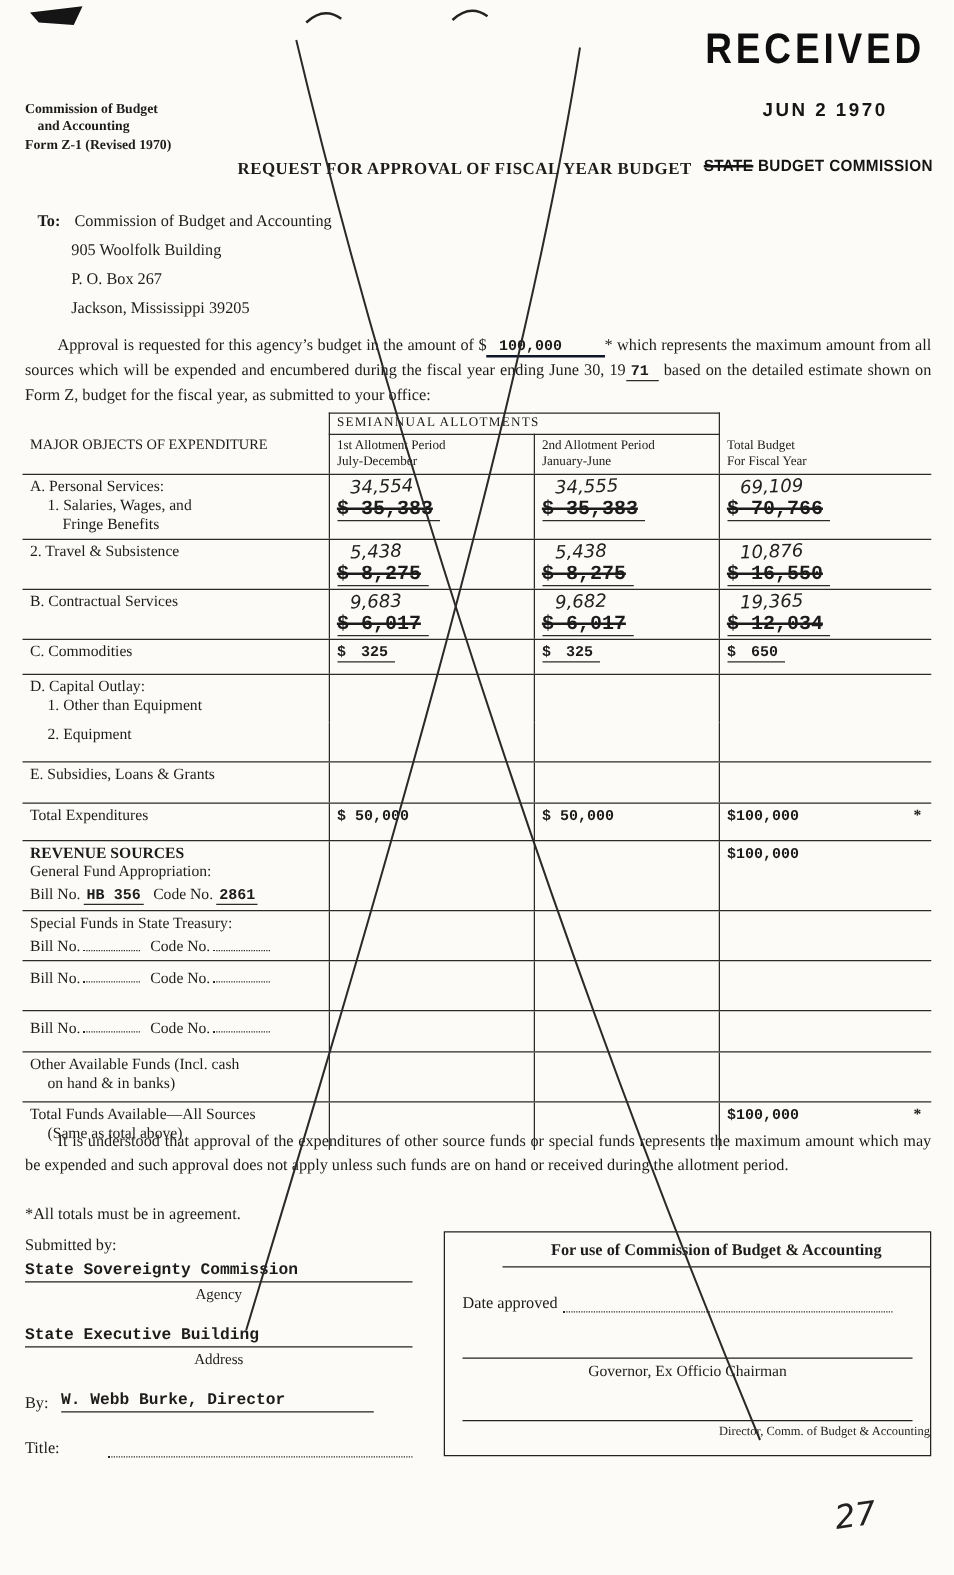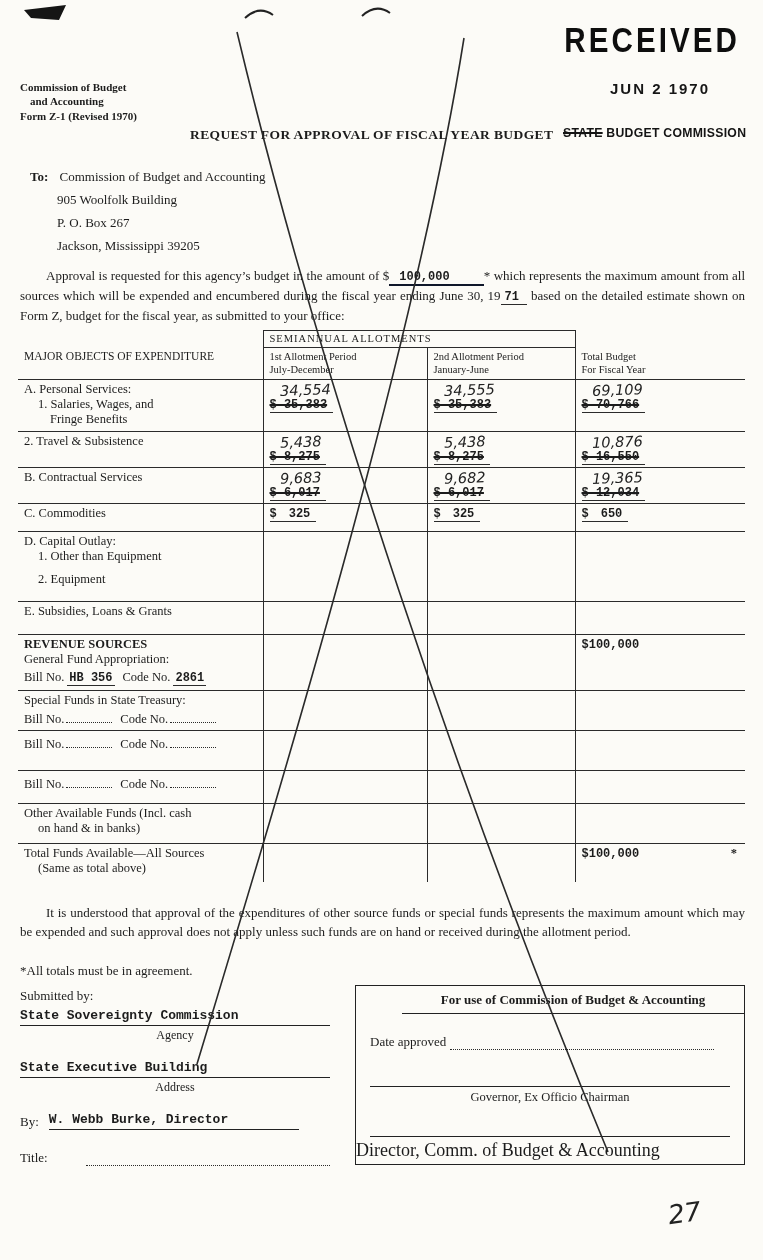--- a/index.html
+++ b/index.html
@@ -63,21 +63,21 @@
   .ind2 { padding-left:26px; }
   .c1 { padding-left:26px; }
   .c2 { padding-left:46px; }
   .c3 { padding-left:26px; }
   .stack { display:flex; flex-direction:column; align-items:flex-start; }
   .hand {
     font-family:"DejaVu Sans", sans-serif; font-style:italic; font-size:14.5px;
     display:inline-block; transform:rotate(-2deg); margin-left:10px; color:#222;
   }
   .struck {
-    font-family:"Liberation Mono", monospace; font-weight:bold; font-size:12px;
+    font-family:"Liberation Mono", monospace; font-weight:bold; font-size:16px;
     text-decoration:line-through; text-decoration-thickness:1.5px;
     border-bottom:1px solid #2b2b2b; display:inline-block; padding-right:6px;
   }
   .uline { border-bottom:1px solid #2b2b2b; display:inline-block; padding-right:6px; }
   .bold { font-weight:bold; }
   .vmid { vertical-align:middle; }
   .vbottom { vertical-align:bottom; }
   .note { float:right; font-weight:bold; margin-right:2px; }
   .bill-line { margin-top:3px; }
   .blank { display:inline-block; width:46px; border-bottom:1px dotted #2b2b2b; height:12px; margin:0 8px 0 2px; }
@@ -103,21 +103,21 @@
     padding-left:46px;
   }
   .approval-box .box-header {
     text-align:center; font-weight:bold; font-size:13px;
     padding:6px 4px 5px; border-bottom:1.5px solid #222;
   }
   .date-row { position:absolute; top:48px; left:14px; right:30px; display:flex; align-items:flex-end; }
   .gov-line { position:absolute; top:100px; left:14px; right:14px; border-top:1px solid #222; }
   .gov-label { position:absolute; top:104px; left:0; width:100%; text-align:center; font-size:12.5px; }
   .dir-line { position:absolute; top:150px; left:14px; right:14px; border-top:1px solid #222; }
-  .dir-label { position:absolute; top:154px; left:0; width:100%; text-align:left; font-size:18px; }
+  .dir-label { position:absolute; top:154px; left:0; width:100%; text-align:right; font-size:10px; }
   
   .page-number {
     position:absolute; left:668px; top:1198px;
     font-family:"DejaVu Sans", sans-serif; font-style:italic; font-size:26px;
     transform:rotate(-8deg); color:#222;
   }
   .overlay { position:absolute; left:0; top:0; pointer-events:none; }
 </style>
 </head>
 <body>
@@ -288,20 +288,31 @@
 
     <tr class="rb" style="height:33px">
       <td class="vmid">
             <div>E. Subsidies, Loans &amp; Grants</div>
           </td>
       <td class="vline"></td>
       <td class="vline"></td>
       <td class="vline"></td>
     </tr>
 
+    <tr class="rb" style="height:30px">
+      <td class="vmid">
+            <div>Total Expenditures</div>
+          </td>
+      <td class="vline c1 vmid"><span class="typed">$ 50,000</span></td>
+      <td class="vline c2 vmid"><span class="typed">$ 50,000</span></td>
+      <td class="vline c3 vmid">
+        <span class="typed">$100,000</span>
+        <span class="note">*</span>
+      </td>
+    </tr>
 
     <tr class="rb" style="height:56px">
       <td>
         <div class="bold">REVENUE SOURCES</div>
         <div>General Fund Appropriation:</div>
         <div class="bill-line">
           <span>Bill No.</span><span class="typed entry">HB 356</span><span>Code No.</span><span class="typed entry">2861</span>
         </div>
       </td>
       <td class="vline"></td>

